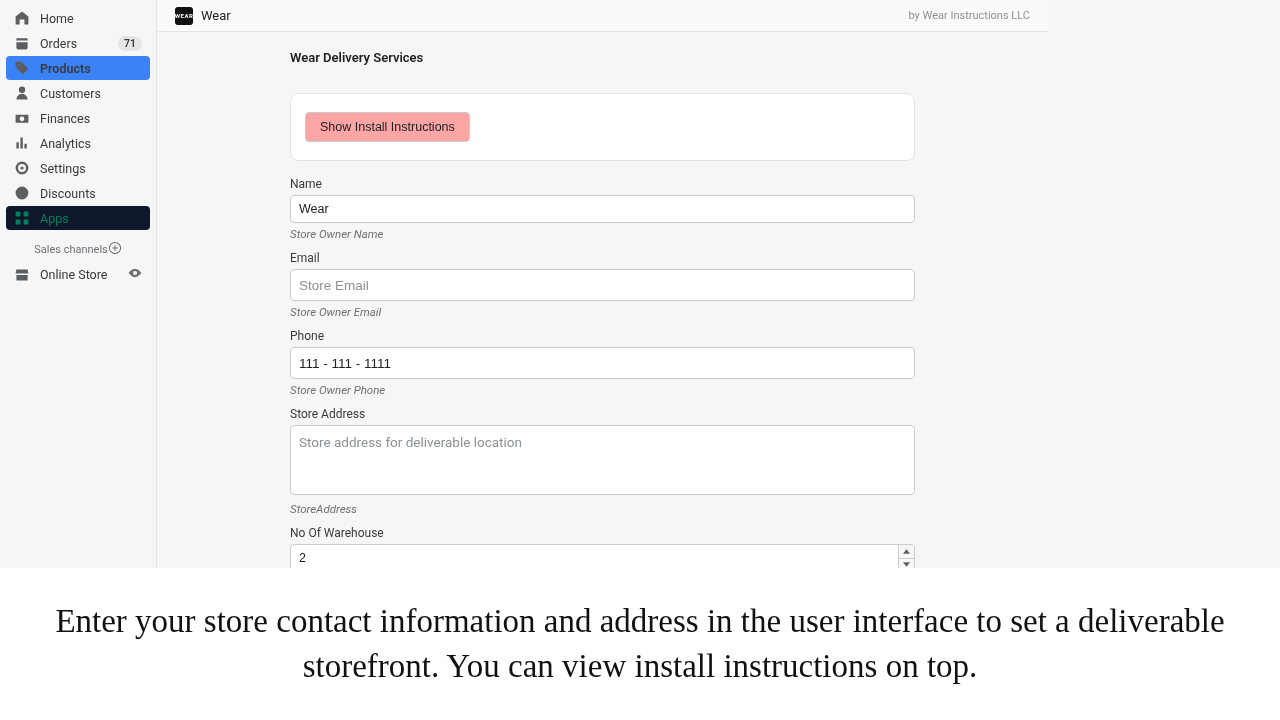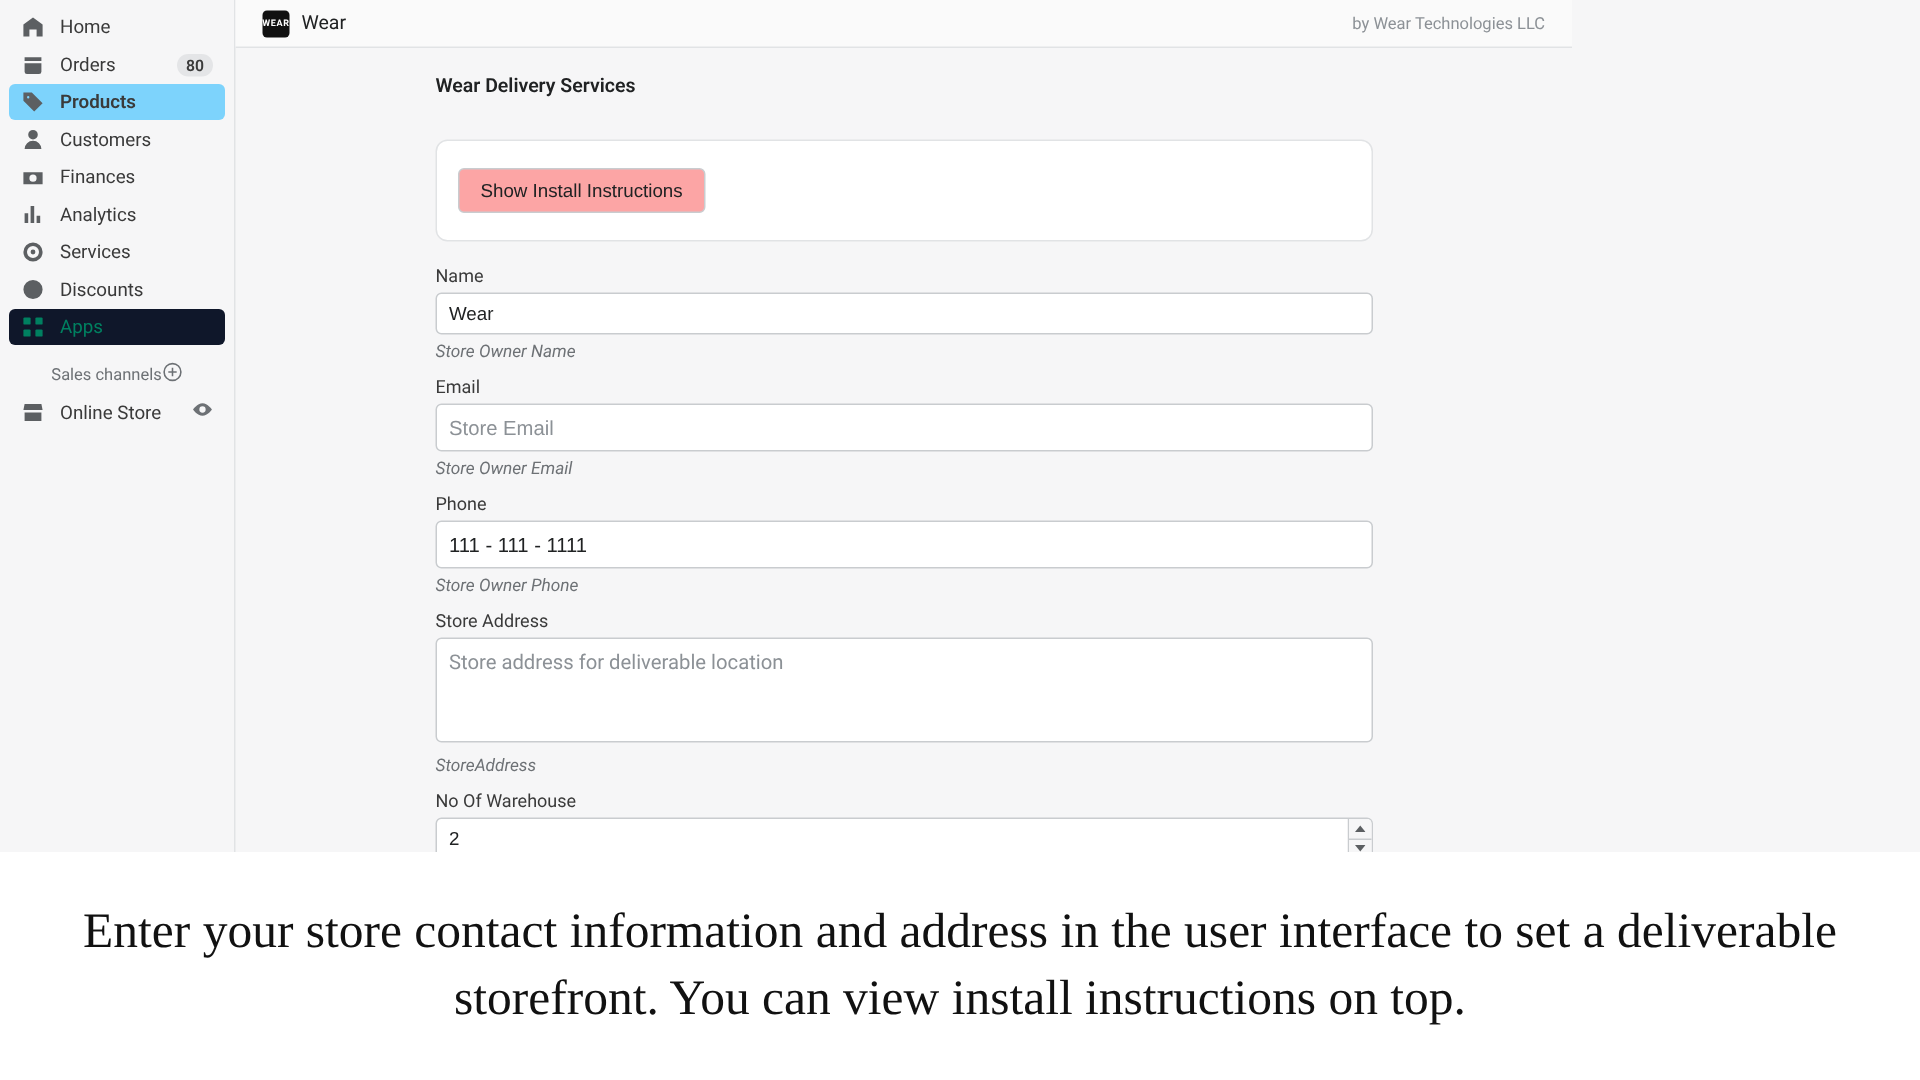--- a/index.html
+++ b/index.html
@@ -1,21 +1,21 @@
 <!DOCTYPE html>
 <html><head>
 <meta charset="utf-8">
 <style>
 * { box-sizing: border-box; margin: 0; padding: 0; }
 body { font-family: -apple-system, BlinkMacSystemFont, "Segoe UI", Roboto, Helvetica, Arial, sans-serif; background: #f6f6f7; color: #202223; font-size: 13px; }
 .app-wrapper { width: 1048px; height: 568px; position: relative; overflow: hidden; background: #f6f6f7; }
 .sidebar { position: absolute; left: 0; top: 0; width: 157px; height: 568px; background: #f6f6f7; border-right: 1px solid #e1e3e5; padding-top: 6px; }
 .nav-list { list-style: none; padding: 0 6px; }
 .nav-item { display: flex; align-items: center; padding: 4px 8px; border-radius: 4px; cursor: pointer; margin-bottom: 1px; font-size: 12.5px; color: #3a3a3a; }
-.nav-item.active { background: #7dd3fc; font-weight: 600; }
+.nav-item.active { background: #3b82f6; font-weight: 600; }
 .nav-item.green { color: #008060; background: #0f172a; }
 .nav-icon { width: 16px; height: 16px; margin-right: 10px; display:flex; align-items:center; justify-content:center; fill:#5c5f62; }
 .nav-item.green .nav-icon { fill:#008060; }
 .nav-label { flex: 1; }
 .nav-badge { background: #e4e5e7; color:#3a3a3a; border-radius: 8px; font-size: 10.5px; padding: 1px 6px; font-weight:600; }
 .sales-channels-header { display:flex; align-items:center; justify-content:center; padding: 10px 14px 4px; font-size: 11px; color: #6d7175; }
 .sales-add { width:14px; height:14px; fill:#6d7175; cursor:pointer; }
 .sidebar-bottom { position:absolute; bottom:0; left:0; right:0; padding:6px; border-top:0; }
 .eye-icon { width:14px; height:14px; fill:#6d7175; }
 
@@ -64,21 +64,21 @@
             </span>
         <span class="nav-label">Home</span>
       </li>
       <li class="nav-item">
         <span class="nav-icon">
               <svg viewBox="0 0 20 20">
                 <path d="M3 4h14v3H3zM3 9h14v7a2 2 0 01-2 2H5a2 2 0 01-2-2z"></path>
               </svg>
             </span>
         <span class="nav-label">Orders</span>
-        <span class="nav-badge">80</span>
+        <span class="nav-badge">71</span>
       </li>
       <li class="nav-item active">
         <span class="nav-icon">
               <svg viewBox="0 0 20 20">
                 <path d="M2 2h7l9 9-7 7-9-9V2zm4 3a1 1 0 100 2 1 1 0 000-2z"></path>
               </svg>
             </span>
         <span class="nav-label">Products</span>
       </li>
       <li class="nav-item">
@@ -104,21 +104,21 @@
               </svg>
             </span>
         <span class="nav-label">Analytics</span>
       </li>
       <li class="nav-item">
         <span class="nav-icon">
               <svg viewBox="0 0 20 20">
                 <path d="M10 2a8 8 0 100 16 8 8 0 000-16zm0 3a5 5 0 110 10 5 5 0 010-10zm0 3a2 2 0 100 4 2 2 0 000-4z"></path>
               </svg>
             </span>
-        <span class="nav-label">Services</span>
+        <span class="nav-label">Settings</span>
       </li>
       <li class="nav-item">
         <span class="nav-icon">
               <svg viewBox="0 0 20 20">
                 <path d="M10 2a8 8 0 100 16 8 8 0 000-16zM7 6l6 8M7.5 8a1.5 1.5 0 100-3 1.5 1.5 0 000 3zm5 7a1.5 1.5 0 100-3 1.5 1.5 0 000 3z"></path>
               </svg>
             </span>
         <span class="nav-label">Discounts</span>
       </li>
       <li class="nav-item green">
@@ -153,21 +153,21 @@
                 <path d="M10 4C5 4 1 10 1 10s4 6 9 6 9-6 9-6-4-6-9-6zm0 9a3 3 0 110-6 3 3 0 010 6z"></path>
               </svg></span>
       </li>
     </ul>
 
   </nav>
 
   <header class="topbar">
     <div class="app-logo">WEAR</div>
     <div class="app-name">Wear</div>
-    <div class="topbar-right">by Wear Technologies LLC</div>
+    <div class="topbar-right">by Wear Instructions LLC</div>
   </header>
 
   <main class="main">
     <div class="content">
       <h2 class="section-title">Wear Delivery Services</h2>
 
       <div class="card">
         <button class="btn">Show Install Instructions</button>
       </div>
 

